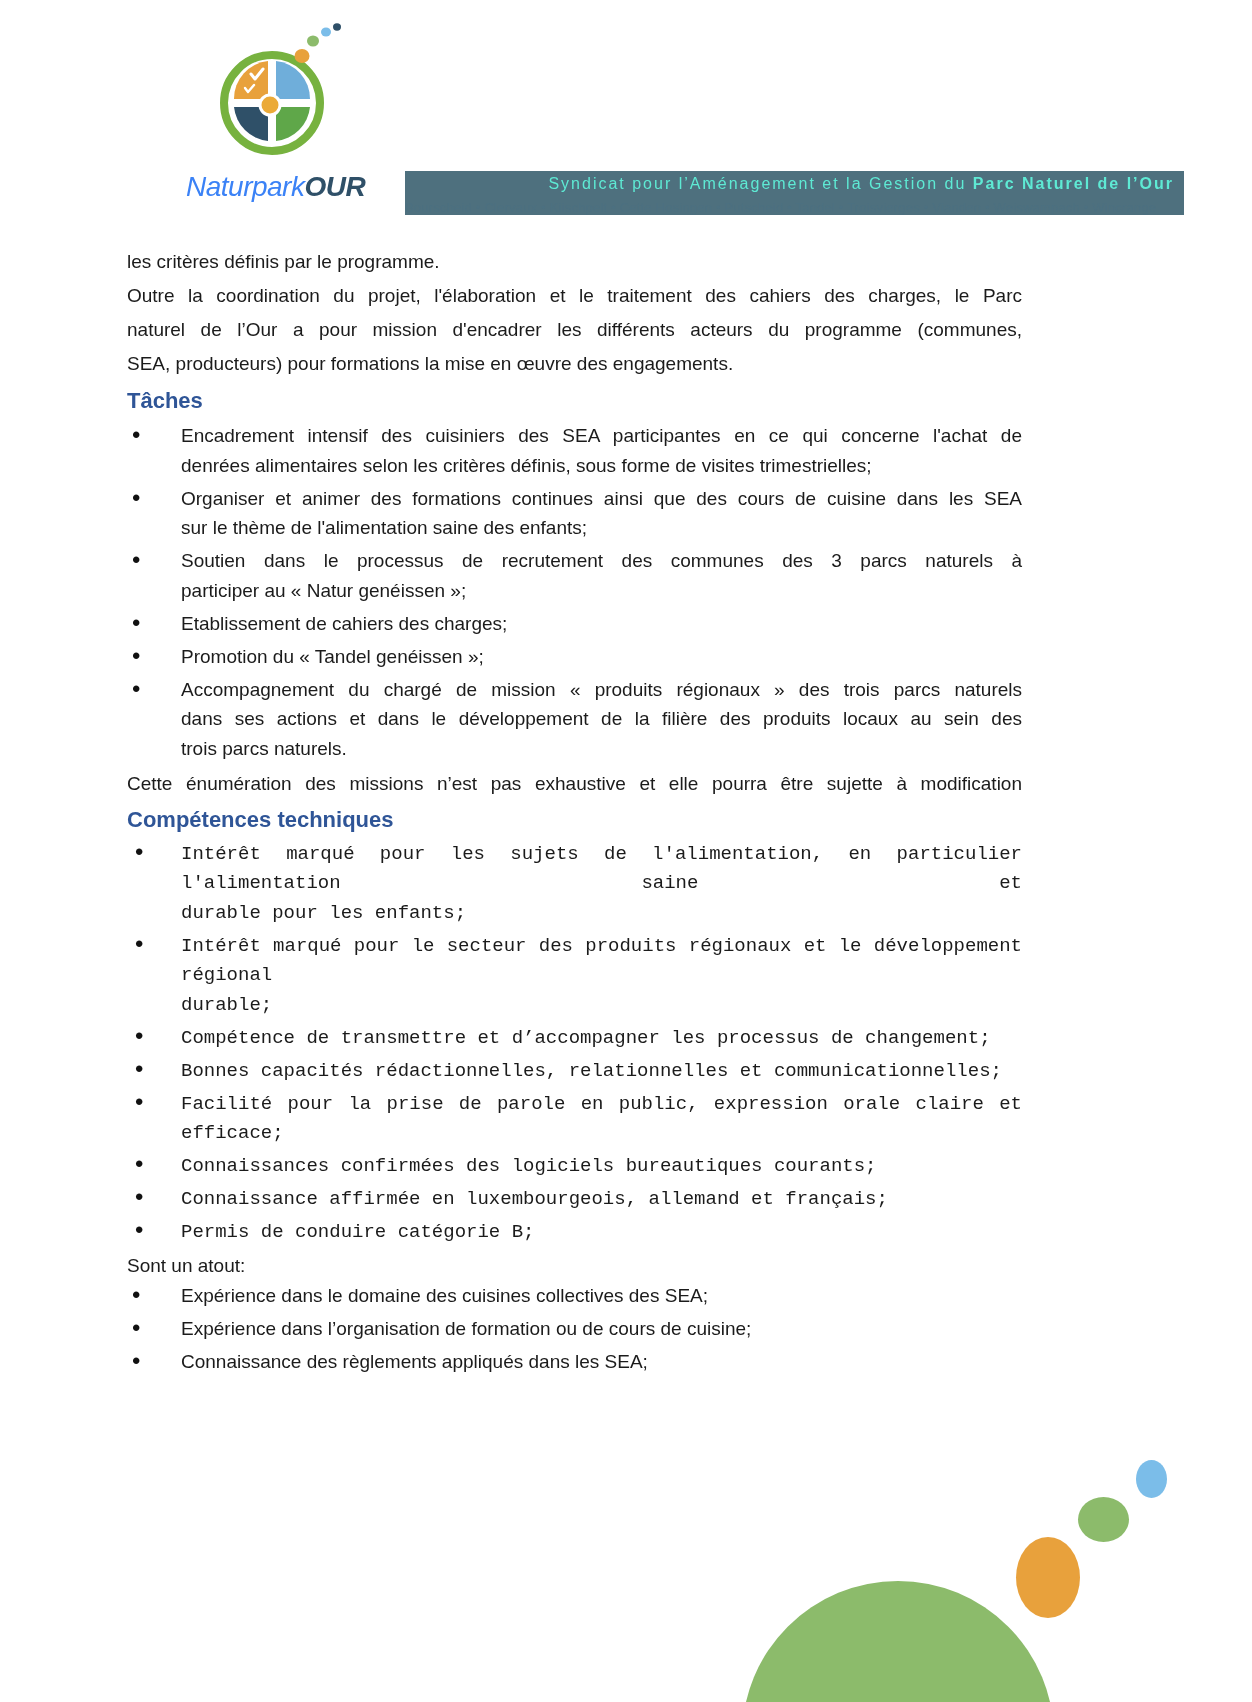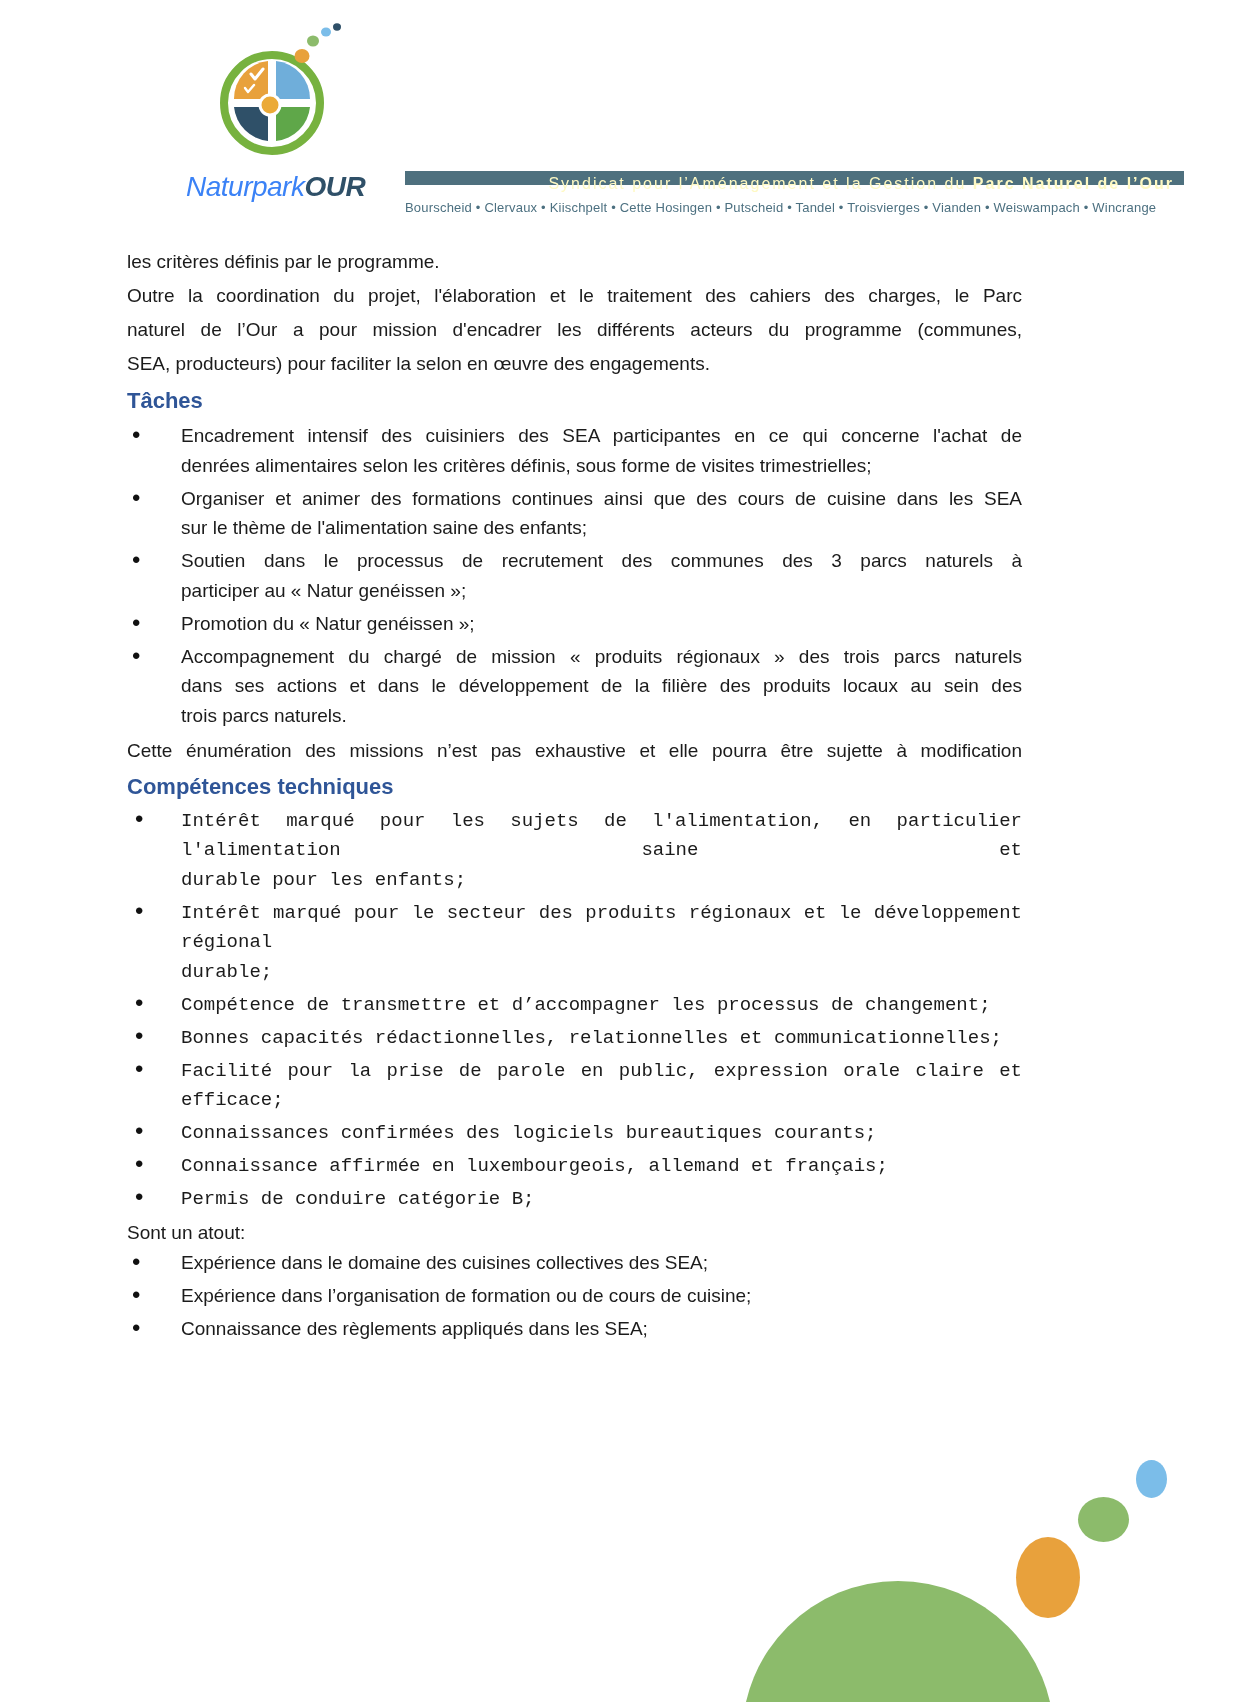--- a/index.html
+++ b/index.html
@@ -17,23 +17,23 @@
   .logo-svg { position: absolute; left: 205px; top: 16px; width: 150px; height: 152px; }
   .wordmark {
     position: absolute; left: 186px; top: 172px;
     font-size: 28px; line-height: 30px; font-style: italic; letter-spacing: -0.5px;
     white-space: nowrap;
   }
   .wordmark .wm-reg  { color: #3b82f6; }
   .wordmark .wm-bold { color: #2F5068; font-weight: bold; }
 
   .header-bar {
-    position: absolute; left: 405px; top: 171px; width: 779px; height: 14px;
+    position: absolute; left: 405px; top: 171px; width: 779px; height: 44px;
     background: #4E707E;
-    color: #fef9c3; font-size: 16px; line-height: 26px;
+    color: #5eead4; font-size: 16px; line-height: 26px;
     letter-spacing: 2px; text-align: right; padding-right: 10px;
     box-sizing: border-box; white-space: nowrap;
   }
   .header-bar .bar-bold { font-weight: bold; }
 
   .communes {
     position: absolute; left: 405px; top: 200px; width: 779px;
     color: #4C7080; font-size: 13px; line-height: 15px;
     letter-spacing: 0.2px; text-align: center; padding-right: 42px;
     box-sizing: border-box; white-space: nowrap;
@@ -113,40 +113,43 @@
   <div class="communes">Bourscheid • Clervaux • Kiischpelt • Cette Hosingen • Putscheid • Tandel • Troisvierges • Vianden • Weiswampach • Wincrange</div>
 
   <div class="content">
 
     <p class="intro">
       <span class="line last" style="display:block">les critères définis par le programme.</span>
     </p>
     <p class="intro">
       <span class="line" style="display:block">Outre la coordination du projet, l'élaboration et le traitement des cahiers des charges, le Parc</span>
       <span class="line" style="display:block">naturel de l’Our a pour mission d'encadrer les différents acteurs du programme (communes,</span>
-      <span class="line last" style="display:block">SEA, producteurs) pour faciliter la selon en œuvre des engagements.</span>
+      <span class="line last" style="display:block">SEA, producteurs) pour formations la mise en œuvre des engagements.</span>
     </p>
 
     <h2 class="section-heading h-taches">Tâches</h2>
 
     <ul class="blist ul-taches">
       <li>
         <span class="line" style="display:block">Encadrement intensif des cuisiniers des SEA participantes en ce qui concerne l'achat de</span>
         <span class="line last" style="display:block">denrées alimentaires selon les critères définis, sous forme de visites trimestrielles;</span>
       </li>
       <li>
         <span class="line" style="display:block">Organiser et animer des formations continues ainsi que des cours de cuisine dans les SEA</span>
         <span class="line last" style="display:block">sur le thème de l'alimentation saine des enfants;</span>
       </li>
       <li>
         <span class="line" style="display:block">Soutien dans le processus de recrutement des communes des 3 parcs naturels à</span>
         <span class="line last" style="display:block">participer au « Natur genéissen »;</span>
       </li>
       <li>
-        <span class="line last" style="display:block">Promotion du « Natur genéissen »;</span>
+        <span class="line last" style="display:block">Etablissement de cahiers des charges;</span>
+      </li>
+      <li>
+        <span class="line last" style="display:block">Promotion du « Tandel genéissen »;</span>
       </li>
       <li>
         <span class="line" style="display:block">Accompagnement du chargé de mission « produits régionaux » des trois parcs naturels</span>
         <span class="line" style="display:block">dans ses actions et dans le développement de la filière des produits locaux au sein des</span>
         <span class="line last" style="display:block">trois parcs naturels.</span>
       </li>
     </ul>
 
     <p class="note">
       <span class="line" style="display:block">Cette énumération des missions n’est pas exhaustive et elle pourra être sujette à modification</span>

